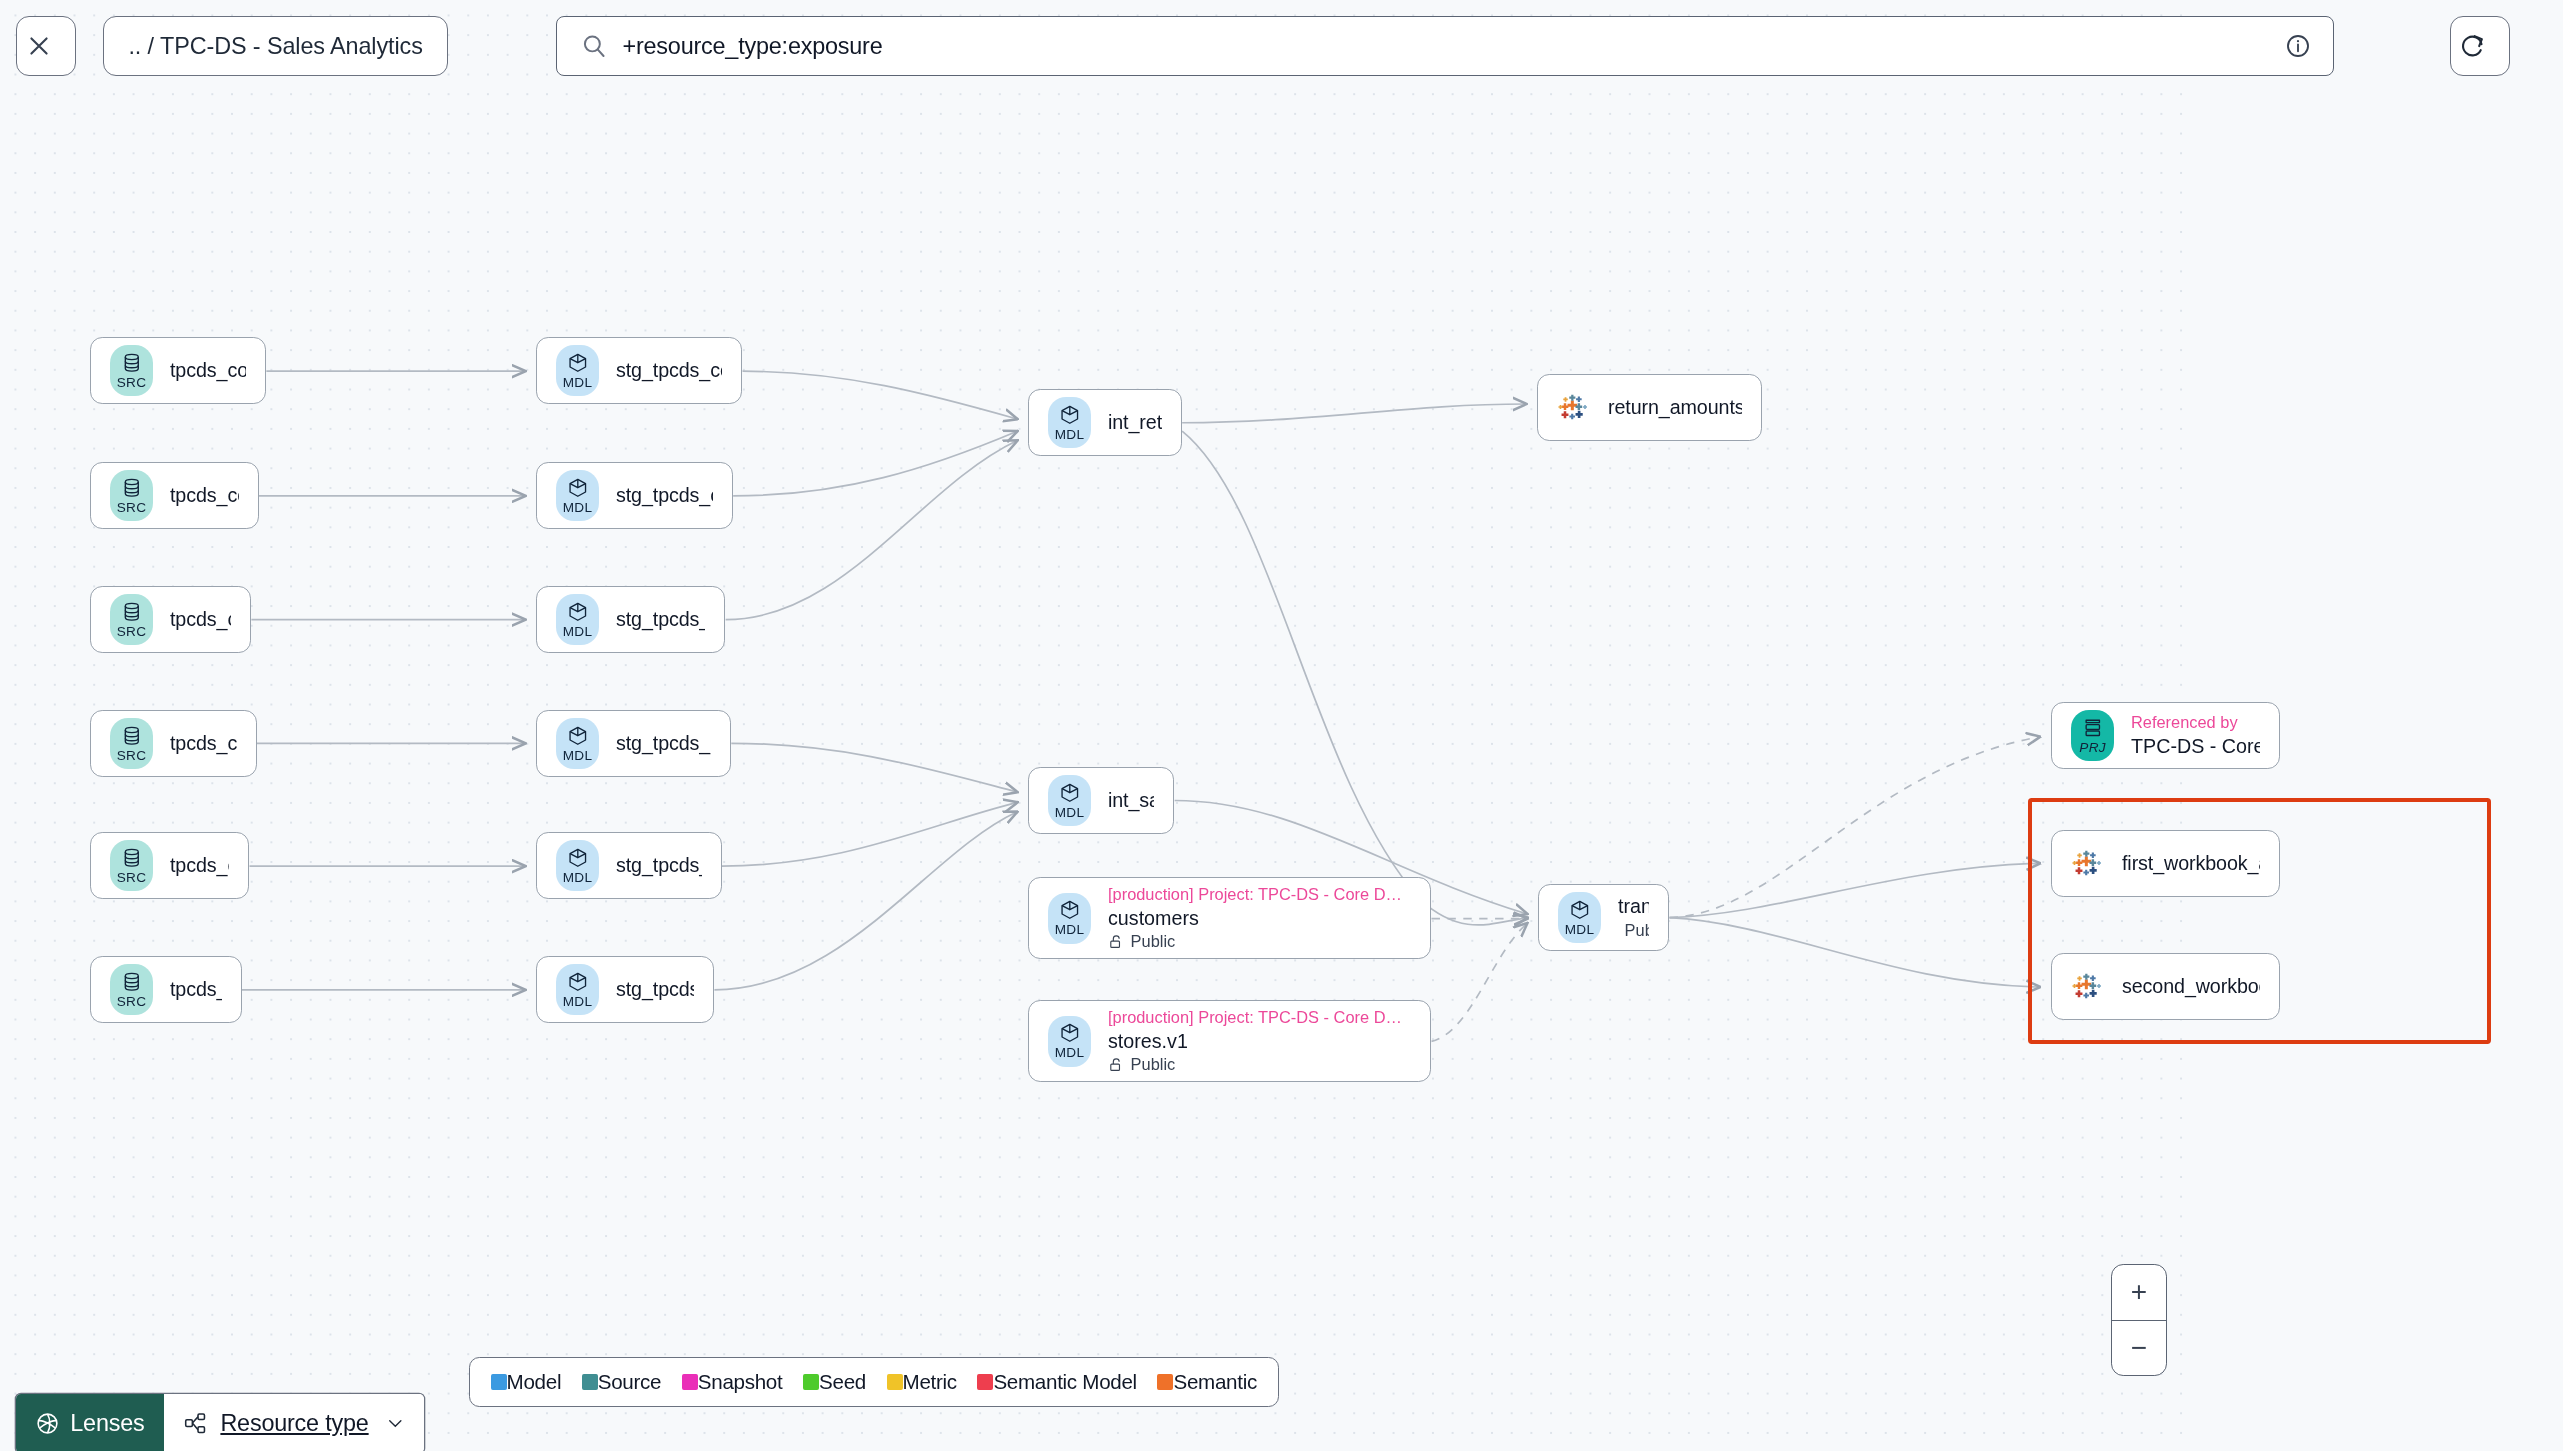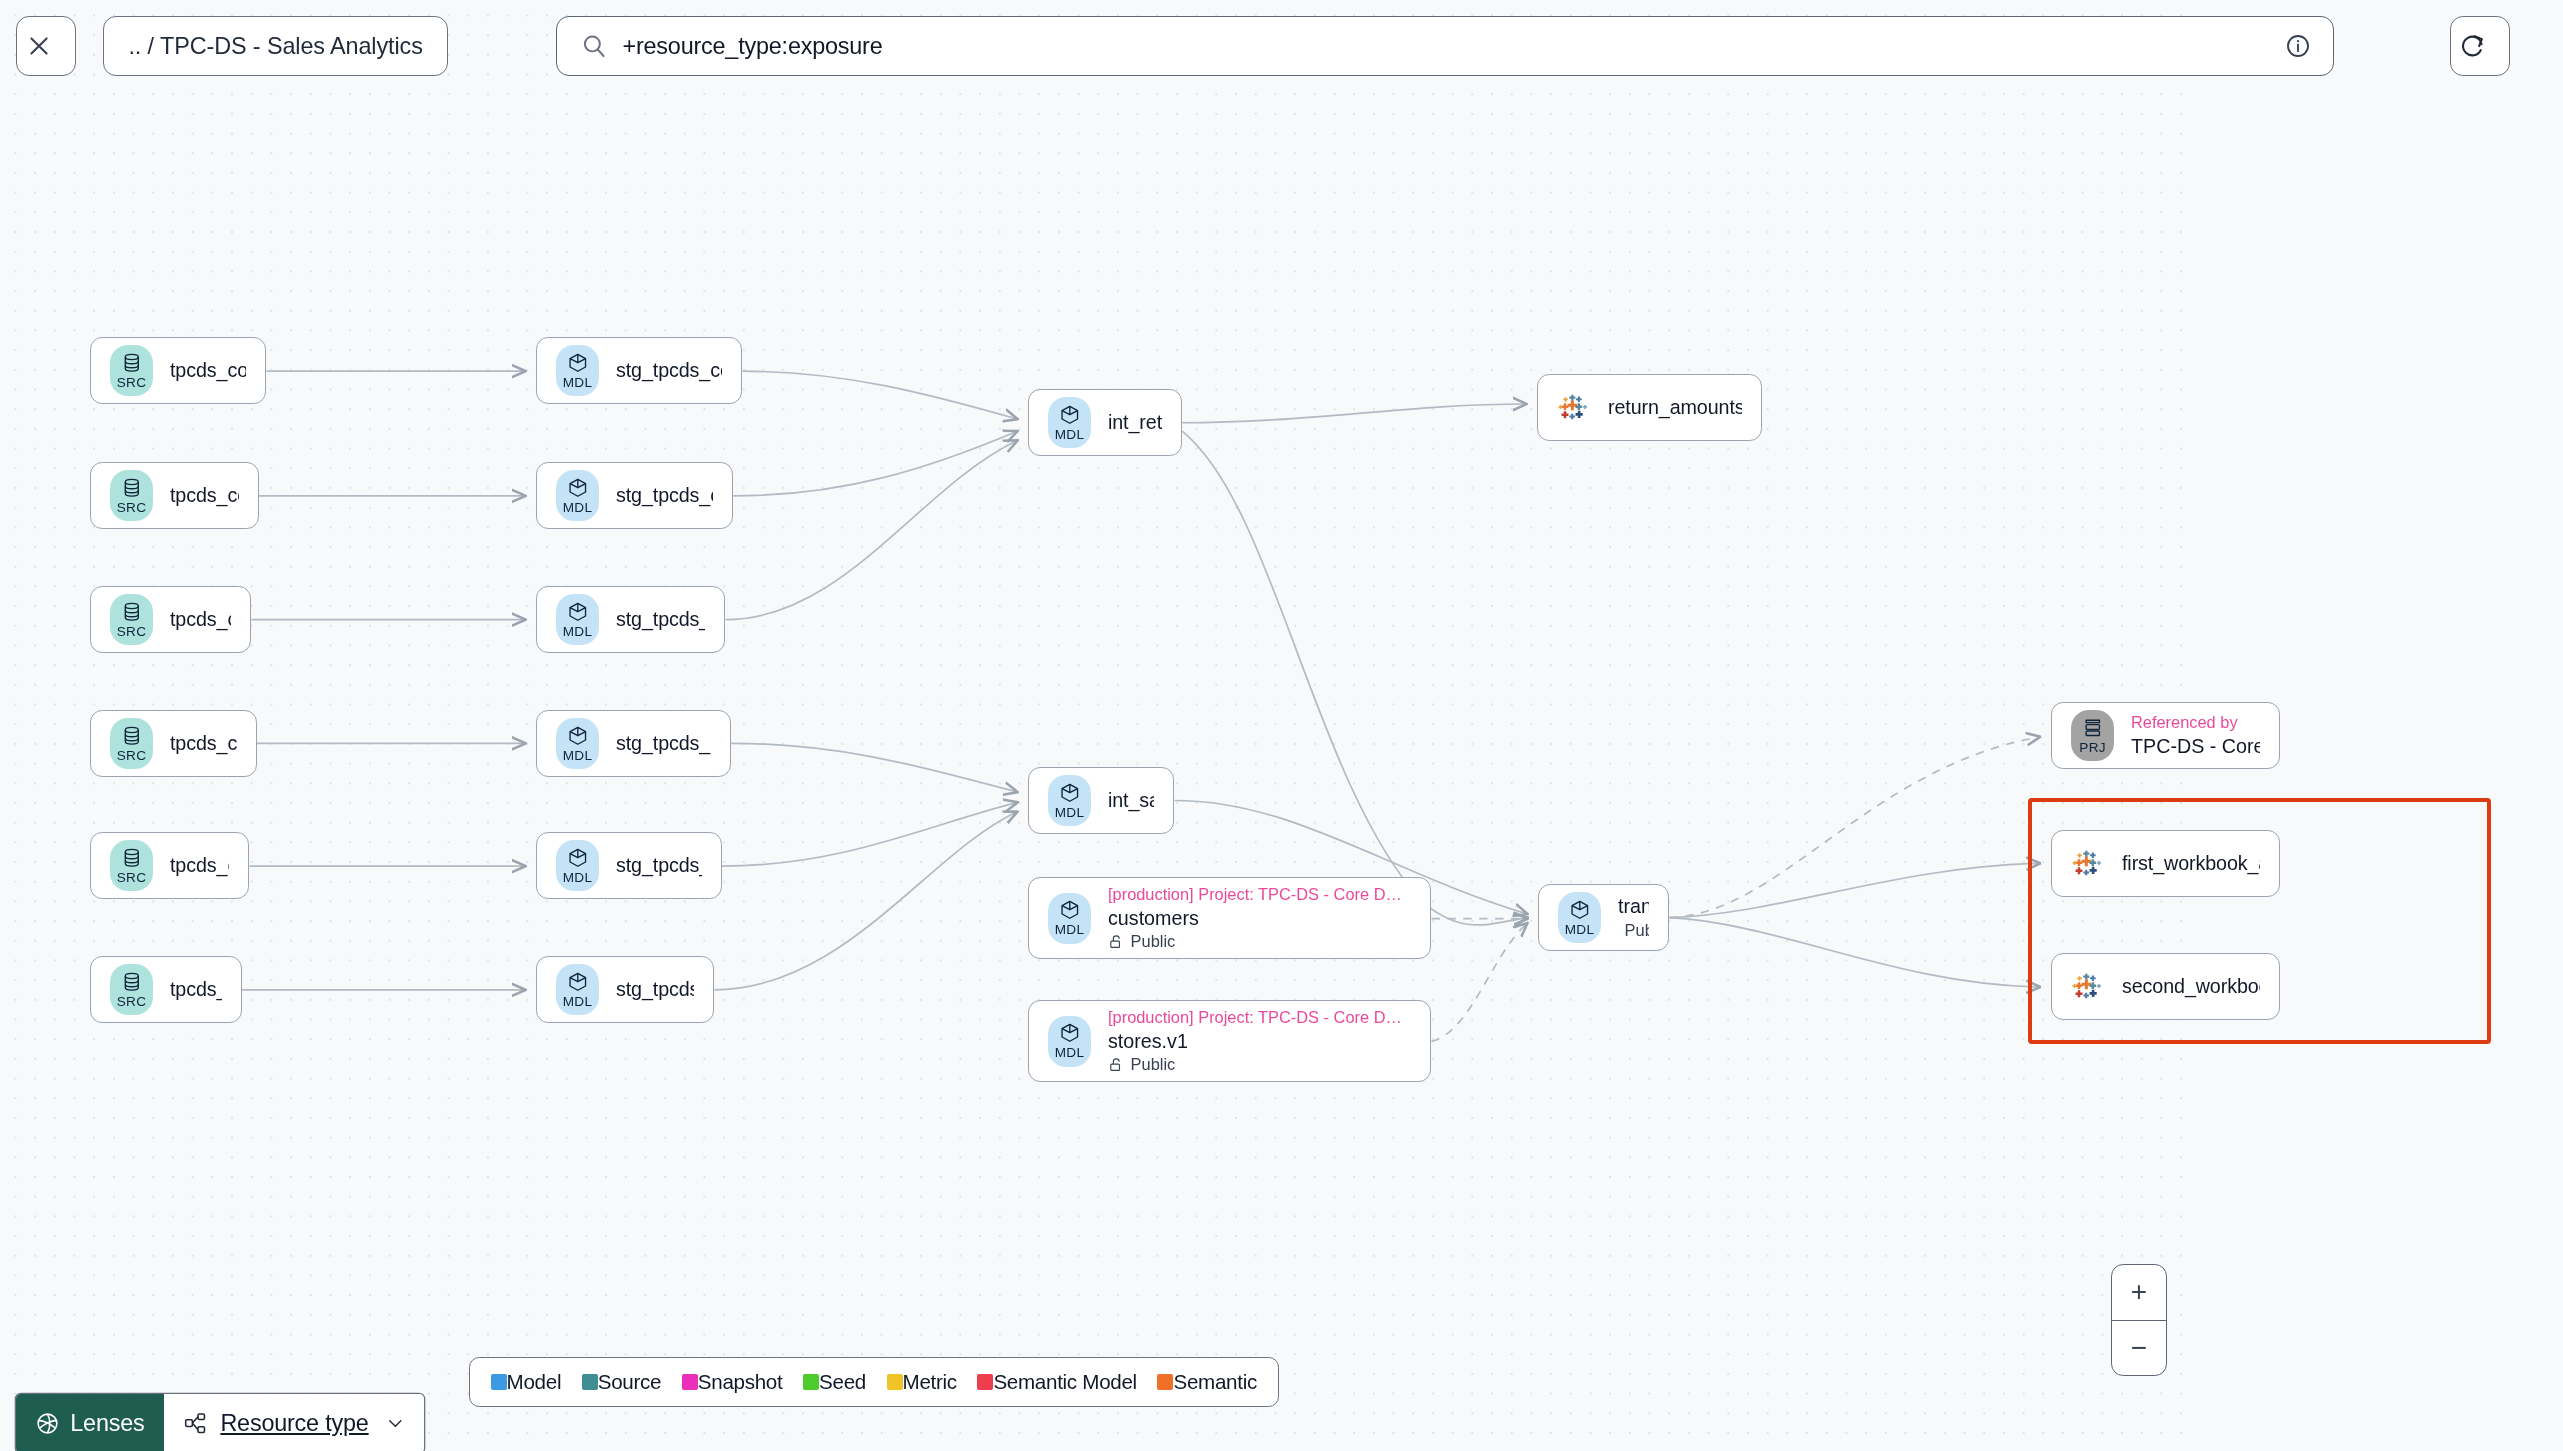--- a/index.html
+++ b/index.html
@@ -43,21 +43,21 @@
     font-size: 23.4px; color: #1f2937;
     letter-spacing: -0.1px;
     white-space: nowrap;
   }
   .search-box {
     position: absolute;
     left: 556px; top: 16px;
     width: 1778px; height: 60px;
     background: #fff;
     border: 1.5px solid #5b6473;
-    border-radius: 13px;
+    border-radius: 8px;
     display: flex; align-items: center;
     padding: 0 20.6px 0 22.5px;
     pointer-events: auto;
   }
   .search-icon { flex: 0 0 auto; width: 28px; height: 28px; margin-right: 15px; display:block; }
   .search-input {
     flex: 1 1 auto;
     border: none; outline: none; background: transparent;
     font-family: "Liberation Sans", sans-serif;
     font-size: 23.4px; color: #111827;
@@ -81,21 +81,21 @@
   .node .badge {
     flex: 0 0 auto;
     width: 43px; height: 51px;
     border-radius: 18px;
     display: flex; flex-direction: column;
     align-items: center; justify-content: center;
     margin-right: 17px;
   }
   .badge.src { background: #aee3dd; }
   .badge.mdl { background: #c5e3f7; }
-  .badge.prj { background: #a3a3a3; }
+  .badge.prj { background: #14b8a6; font-style: italic; }
   .badge .glyph { display:block; width: 21.6px; height: 21.6px; }
   .badge .abbr {
     font-size: 13.6px; line-height: 1;
     color: #10243a; margin-top: 2.8px; letter-spacing: 0.2px;
   }
 
   .node .label {
     font-size: 19.7px; color: #111827;
     letter-spacing: -0.1px;
     white-space: nowrap;

